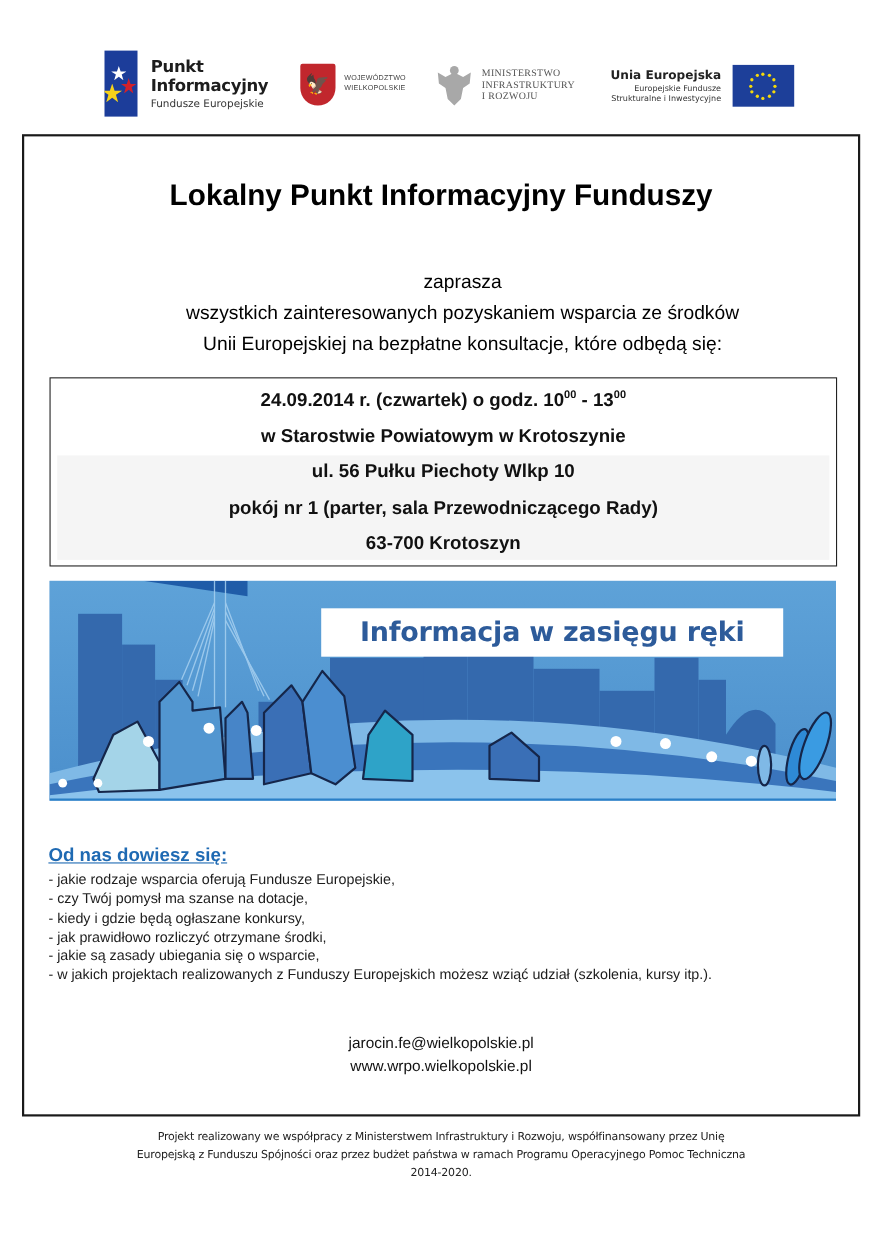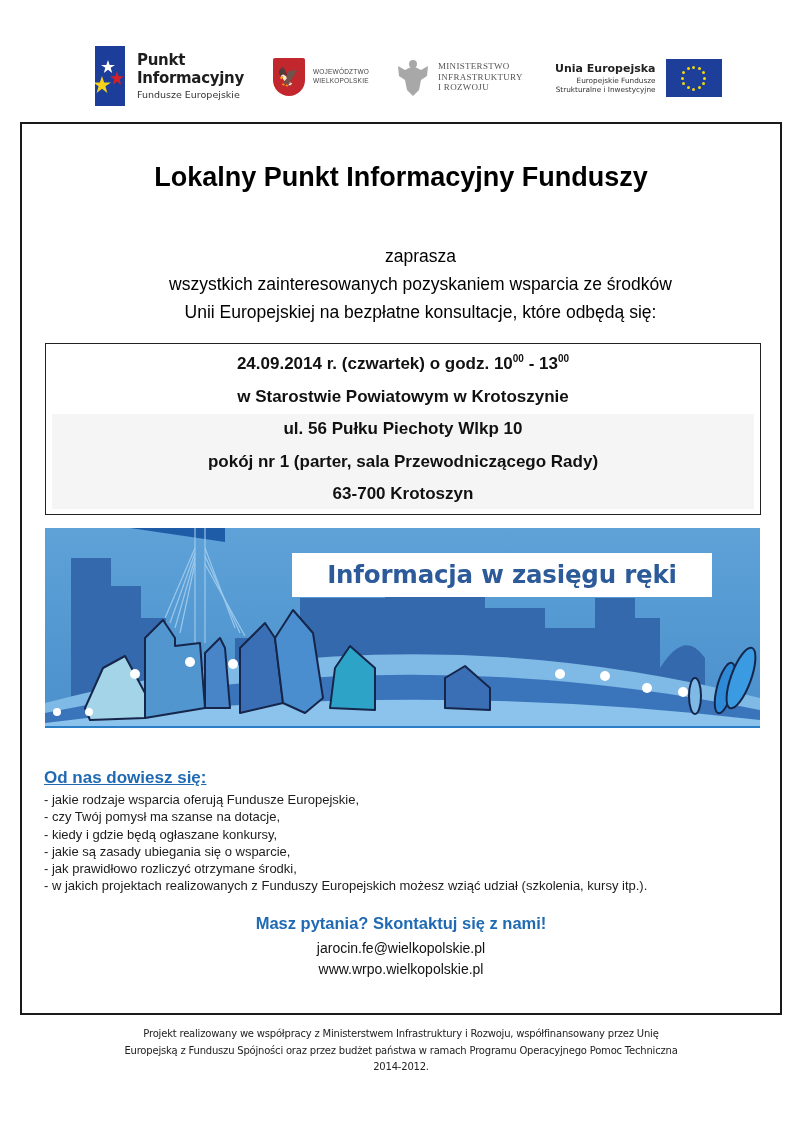--- a/index.html
+++ b/index.html
@@ -230,29 +230,28 @@
       <line x1="0" y1="199" x2="715" y2="199" stroke="#2a7fc6" stroke-width="2"></line>
     </svg>
     <div class="banner-caption">Informacja w zasięgu ręki</div>
   </div>
 
   <div class="info-heading">Od nas dowiesz się:</div>
   <ul class="info-list">
     <li>- jakie rodzaje wsparcia oferują Fundusze Europejskie,</li>
     <li>- czy Twój pomysł ma szanse na dotacje,</li>
     <li>- kiedy i gdzie będą ogłaszane konkursy,</li>
+    <li>- jak prawidłowo rozliczyć otrzymane środki,</li>
     <li>- jakie są zasady ubiegania się o wsparcie,</li>
-    <li>- jak prawidłowo rozliczyć otrzymane środki,</li>
     <li>- w jakich projektach realizowanych z Funduszy Europejskich możesz wziąć udział (szkolenia, kursy itp.).</li>
   </ul>
 
-  <div class="contact-heading">Masz pytania? Skontaktuj się z nami!</div>
   <div class="contact-lines">
     <div>jarocin.fe@wielkopolskie.pl</div>
     <div>www.wrpo.wielkopolskie.pl</div>
   </div>
 </div>
 
 <div class="footer">
   <div>Projekt realizowany we współpracy z Ministerstwem Infrastruktury i Rozwoju, współfinansowany przez Unię</div>
   <div>Europejską z Funduszu Spójności oraz przez budżet państwa w ramach Programu Operacyjnego Pomoc Techniczna</div>
-  <div>2014-2012.</div>
+  <div>2014-2020.</div>
 </div>
 
 </body></html>

